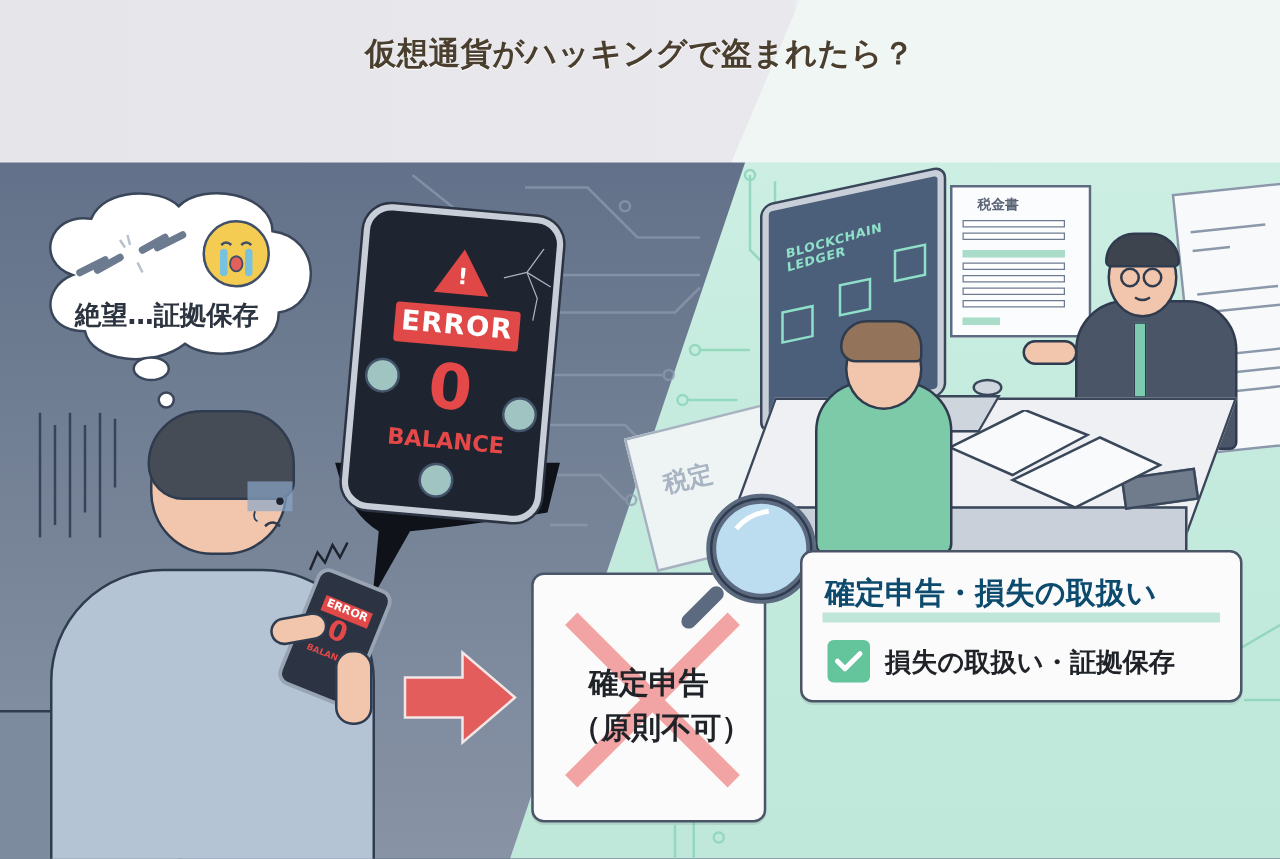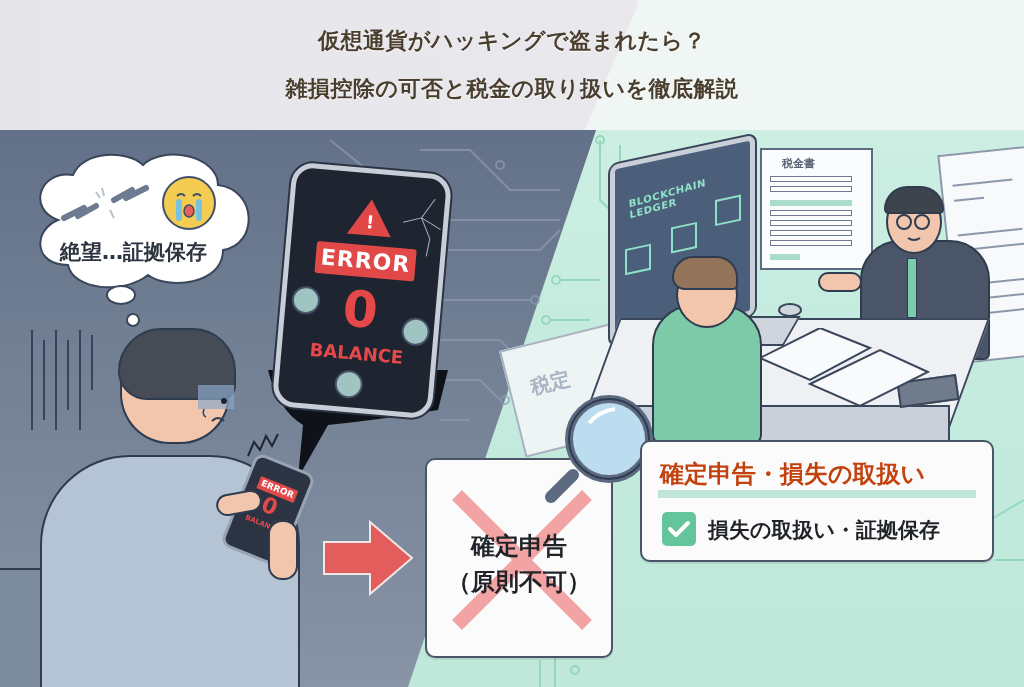--- a/index.html
+++ b/index.html
@@ -7,21 +7,21 @@
   body { font-family: "DejaVu Sans", "Liberation Sans", sans-serif; position: relative; }
   .stage { position: absolute; left: 0; top: 0; width: 1024px; height: 687px; overflow: hidden; }
   .bg-left { position: absolute; inset: 0; background: linear-gradient(180deg, #596883 0%, #6f7d92 45%, #8893a5 100%); }
   .bg-right { position: absolute; inset: 0; background: linear-gradient(180deg, #d2f1e6 0%, #c4ebde 50%, #bfe8da 100%);
               clip-path: polygon(640px 0, 1024px 0, 1024px 687px, 408px 687px); }
   .header { position: absolute; left: 0; top: 0; width: 1024px; height: 130px;
             background: linear-gradient(90deg, #e6e6ea 0%, #e9e9ed 62%, #eef5f2 62.5%, #f1f6f4 100%); }
   .header-divider { position: absolute; left: 0; top: 0; width: 1024px; height: 130px;
             background: #f0f6f3; clip-path: polygon(640px 0, 1024px 0, 1024px 130px, 585px 130px); }
   .title { position: absolute; left: 0; width: 1024px; text-align: center; color: #4a3f2e; font-weight: bold;
-           font-size: 22px; letter-spacing: 0.5px; text-shadow: 0 1px 0 #fff; }
+           font-size: 25px; letter-spacing: 0.5px; text-shadow: 0 1px 0 #fff; }
   .title.l1 { top: 26px; }
   .title.l2 { top: 74px; }
 
   
   svg.circuit { position: absolute; left: 0; top: 0; }
 
   
   .bubble { position: absolute; left: 28px; top: 150px; width: 230px; height: 140px; }
   .bubble-text { position: absolute; left: 60px; top: 238px; font-size: 21px; font-weight: bold; color: #2c3440; }
   .emoji { position: absolute; left: 162px; top: 176px; width: 54px; height: 54px; border-radius: 50%;
@@ -82,23 +82,23 @@
   .advisor-tie { position: absolute; left: 907px; top: 258px; width: 10px; height: 60px; background: #7ccbb0; border: 1px solid #2f3b4e; }
   .keyboard { position: absolute; left: 718px; top: 316px; width: 74px; height: 30px; background: #cfd5dd; border: 2px solid #3a465a; transform: skewX(-30deg); }
   .calculator { position: absolute; left: 898px; top: 378px; width: 60px; height: 26px; background: #707b8c; border: 2px solid #3a465a; transform: rotate(-8deg); }
   .mouse { position: absolute; left: 778px; top: 303px; width: 24px; height: 14px; background: #d0d6de; border: 2px solid #3a465a; border-radius: 50%; }
 
   
   .card { position: absolute; background: #fbfbfc; border: 2px solid #4a5568; border-radius: 10px; box-shadow: 0 2px 0 rgba(0,0,0,0.08); }
   .card-noded { left: 425px; top: 458px; width: 188px; height: 200px; }
   .card-x { position: absolute; left: 20px; top: 25px; width: 150px; height: 150px; }
   .card-noded .main { position: absolute; left: 0; width: 100%; top: 70px; text-align: center; font-size: 24px; font-weight: bold; color: #1f2328; }
-  .card-noded .sub  { position: absolute; left: 0; width: 100%; top: 106px; text-align: left; font-size: 24px; font-weight: bold; color: #1f2328; padding-left: 20px; }
+  .card-noded .sub  { position: absolute; left: 0; width: 100%; top: 106px; text-align: center; font-size: 24px; font-weight: bold; color: #1f2328; padding-left: 20px; }
   .card-tax { left: 640px; top: 440px; width: 354px; height: 122px; }
-  .card-tax .head { position: absolute; left: 18px; top: 16px; font-size: 24px; font-weight: bold; color: #c2410c; }
+  .card-tax .head { position: absolute; left: 18px; top: 16px; font-size: 24px; font-weight: bold; color: #0c4a6e; }
   .card-tax .underline { position: absolute; left: 16px; top: 48px; width: 318px; height: 8px; background: #bfe6d8; }
   .check { position: absolute; left: 20px; top: 70px; width: 34px; height: 34px; border-radius: 5px; background: #64c49c; }
   .card-tax .item { position: absolute; left: 66px; top: 74px; font-size: 21px; font-weight: bold; color: #1f2328; }
   .card-calc { left: 742px; top: 573px; width: 250px; height: 85px; }
   .card-calc .l1 { position: absolute; left: 0; width: 100%; top: 14px; text-align: center; font-size: 21px; font-weight: bold; color: #1f2328; }
   .card-calc .l2 { position: absolute; left: 0; width: 100%; top: 44px; text-align: center; font-size: 21px; font-weight: bold; color: #1f2328; }
 
   .magnifier { position: absolute; left: 545px; top: 393px; width: 110px; height: 110px; }
 </style>
 </head>
@@ -138,21 +138,20 @@
         <path d="M995 560 L1024 560"></path>
       <path d="M540 660 L540 687"></path>
         <path d="M555 650 L555 687"></path>
         <circle cx="575" cy="670" r="4"></circle>
     </g>
   </svg>
 
   <div class="header"></div>
   <div class="header-divider"></div>
   <div class="title l1">仮想通貨がハッキングで盗まれたら？</div>
-  <div class="title l2">雑損控除の可否と税金の取り扱いを徹底解説</div>
 
   <svg class="bubble" viewBox="0 0 230 140">
     <path d="M30 70 C0 60 10 20 45 25 C55 0 100 0 115 15 C135 -5 190 5 190 35 C230 40 230 95 195 100 C195 135 140 140 120 125 C95 145 45 140 40 115 C5 115 5 80 30 70 Z" fill="#ffffff" stroke="#3a465a" stroke-width="2"></path>
   </svg>
   <svg style="position:absolute;left:105px;top:285px" width="40" height="50">
     <ellipse cx="16" cy="10" rx="14" ry="9" fill="#fff" stroke="#3a465a" stroke-width="2"></ellipse>
     <circle cx="28" cy="35" r="6" fill="#fff" stroke="#3a465a" stroke-width="2"></circle>
   </svg>
   <svg style="position:absolute;left:56px;top:180px" width="100" height="50">
     <g fill="none" stroke="#6d7b90" stroke-width="6" stroke-linecap="round">

